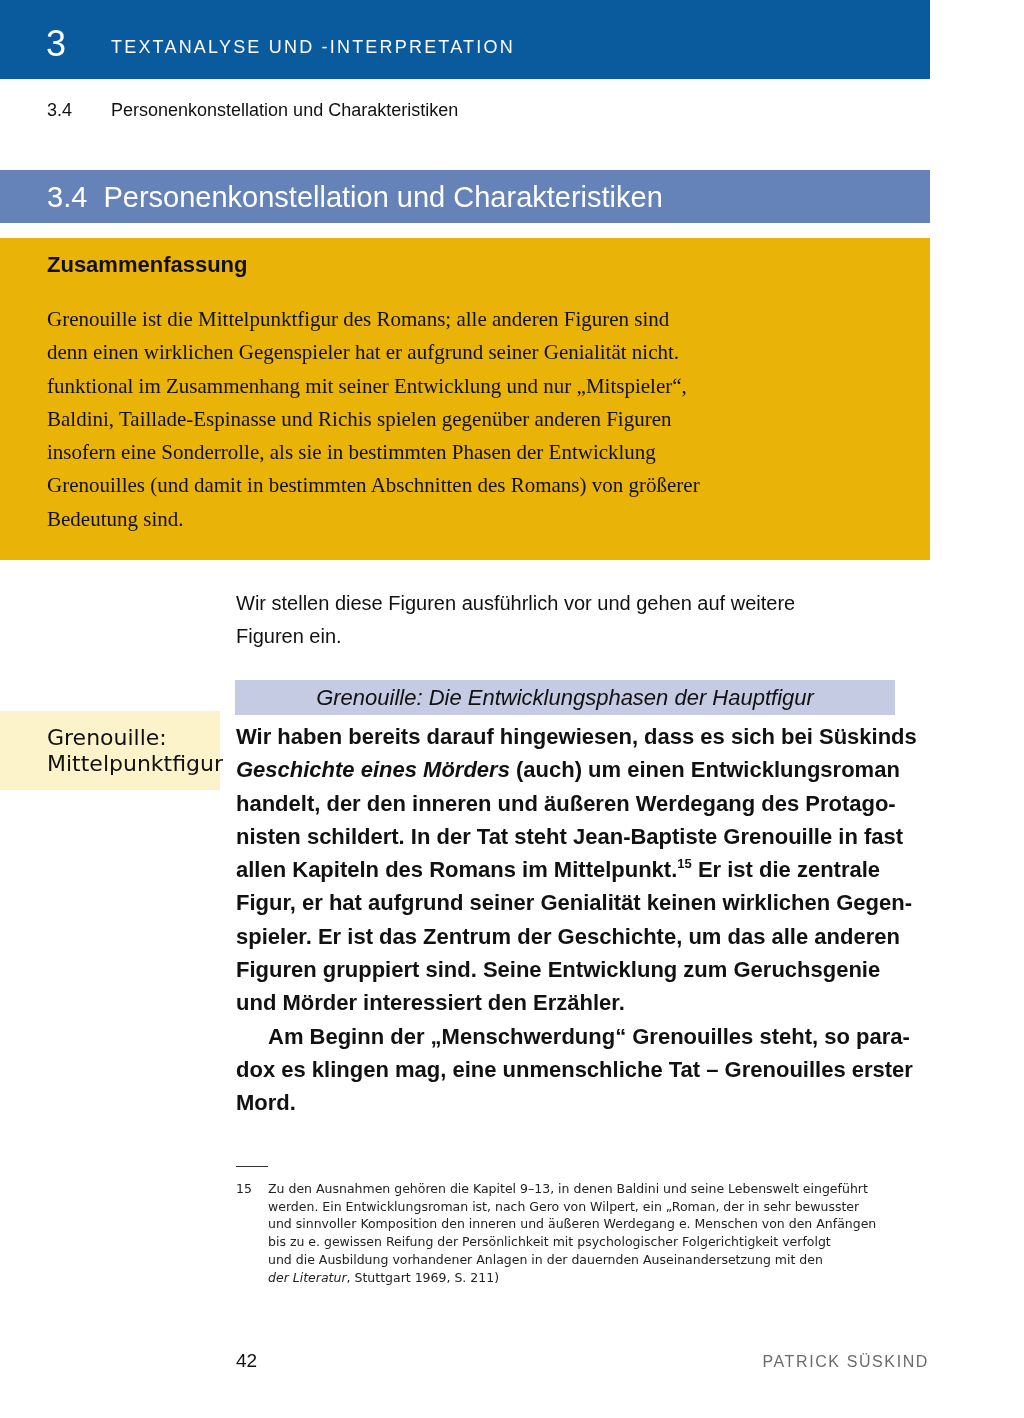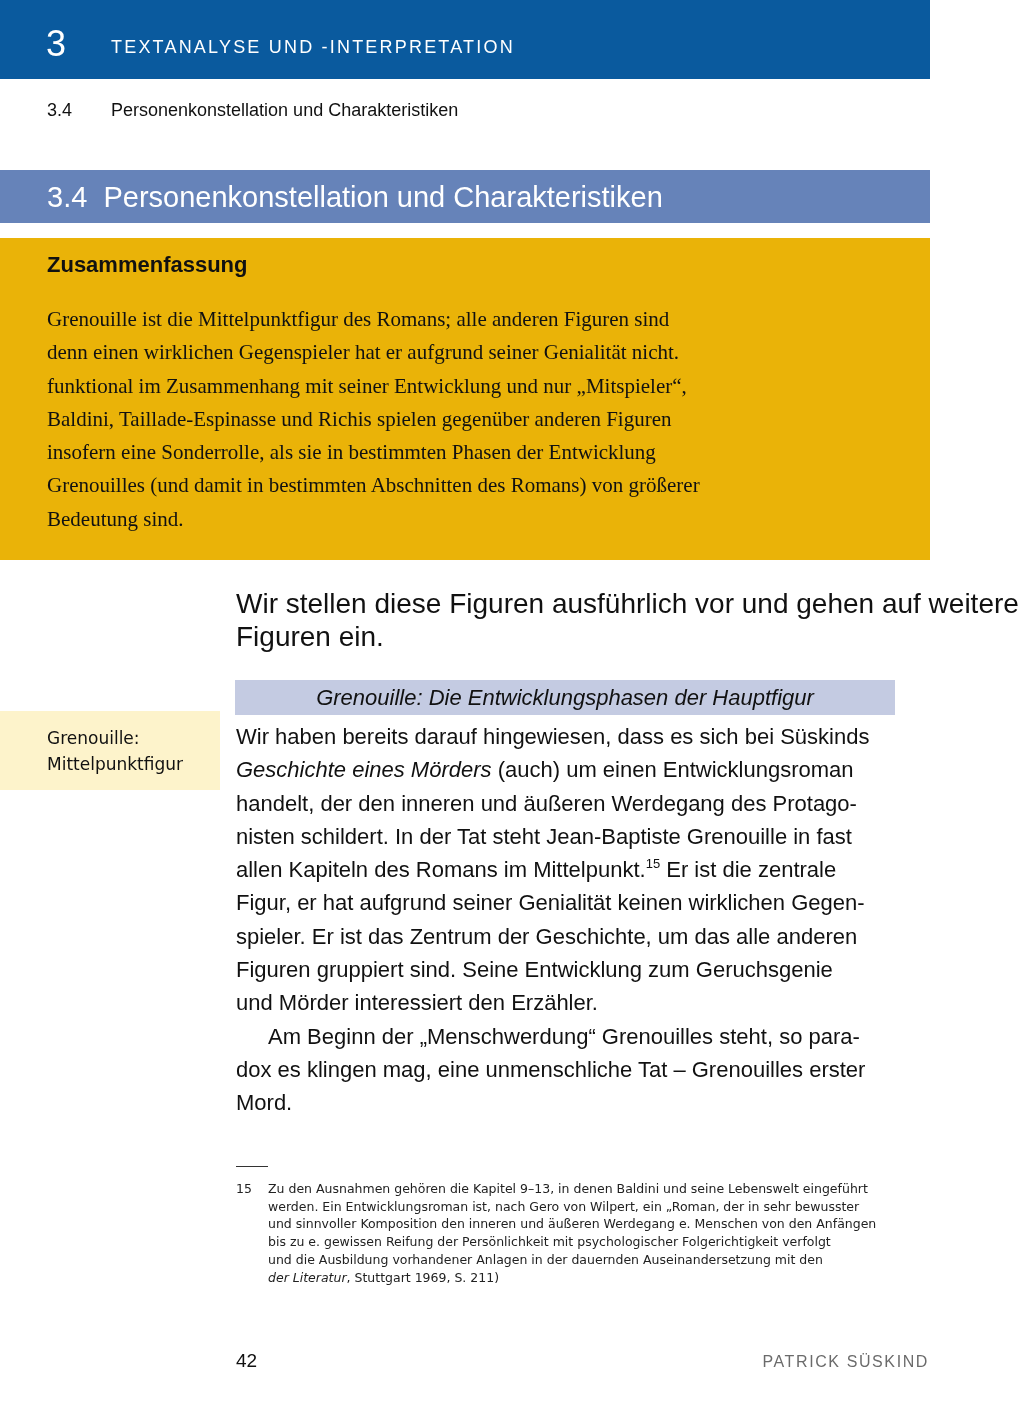--- a/index.html
+++ b/index.html
@@ -86,21 +86,21 @@
       line-height: 33.3px;
       color: #111;
     }
     .summary-text .line { display: block; white-space: nowrap; }
 
     .intro {
       position: absolute;
       left: 236px; top: 587px;
       width: 694px;
       font-family: "Liberation Sans", sans-serif;
-      font-size: 28px;
+      font-size: 20px;
       line-height: 33.3px;
       color: #111;
     }
     .intro .line { display: block; white-space: nowrap; }
 
     .subheading {
       position: absolute;
       left: 235px; top: 680px;
       width: 660px; height: 35px;
       background: #c4cbe2;
@@ -119,36 +119,36 @@
     .margin-note {
       position: absolute;
       left: 0; top: 711px;
       width: 220px; height: 79px;
       background: #fdf3cb;
     }
     .margin-note .text {
       position: absolute;
       left: 47px; top: 14px;
       font-family: "DejaVu Sans", sans-serif;
-      font-size: 17px;
+      font-size: 22px;
       line-height: 26px;
       color: #111;
     }
     .margin-note .line { display: block; white-space: nowrap; }
 
     .body-text {
       position: absolute;
       left: 236px; top: 720px;
       width: 694px;
       font-family: "Liberation Sans", sans-serif;
       font-size: 22px;
       line-height: 33.3px;
       color: #111;
     }
-    .body-text .line { display: block; white-space: nowrap; }
+    .body-text .line { display: block; white-space: nowrap; font-weight: bold; }
     .body-text .indent { padding-left: 32px; }
     .body-text em { font-style: italic; }
     .body-text sup { font-size: 13px; vertical-align: 9px; line-height: 0; }
 
     .footnote-rule {
       position: absolute;
       left: 236px; top: 1166px;
       width: 32px; height: 1px;
       background: #333;
     }

